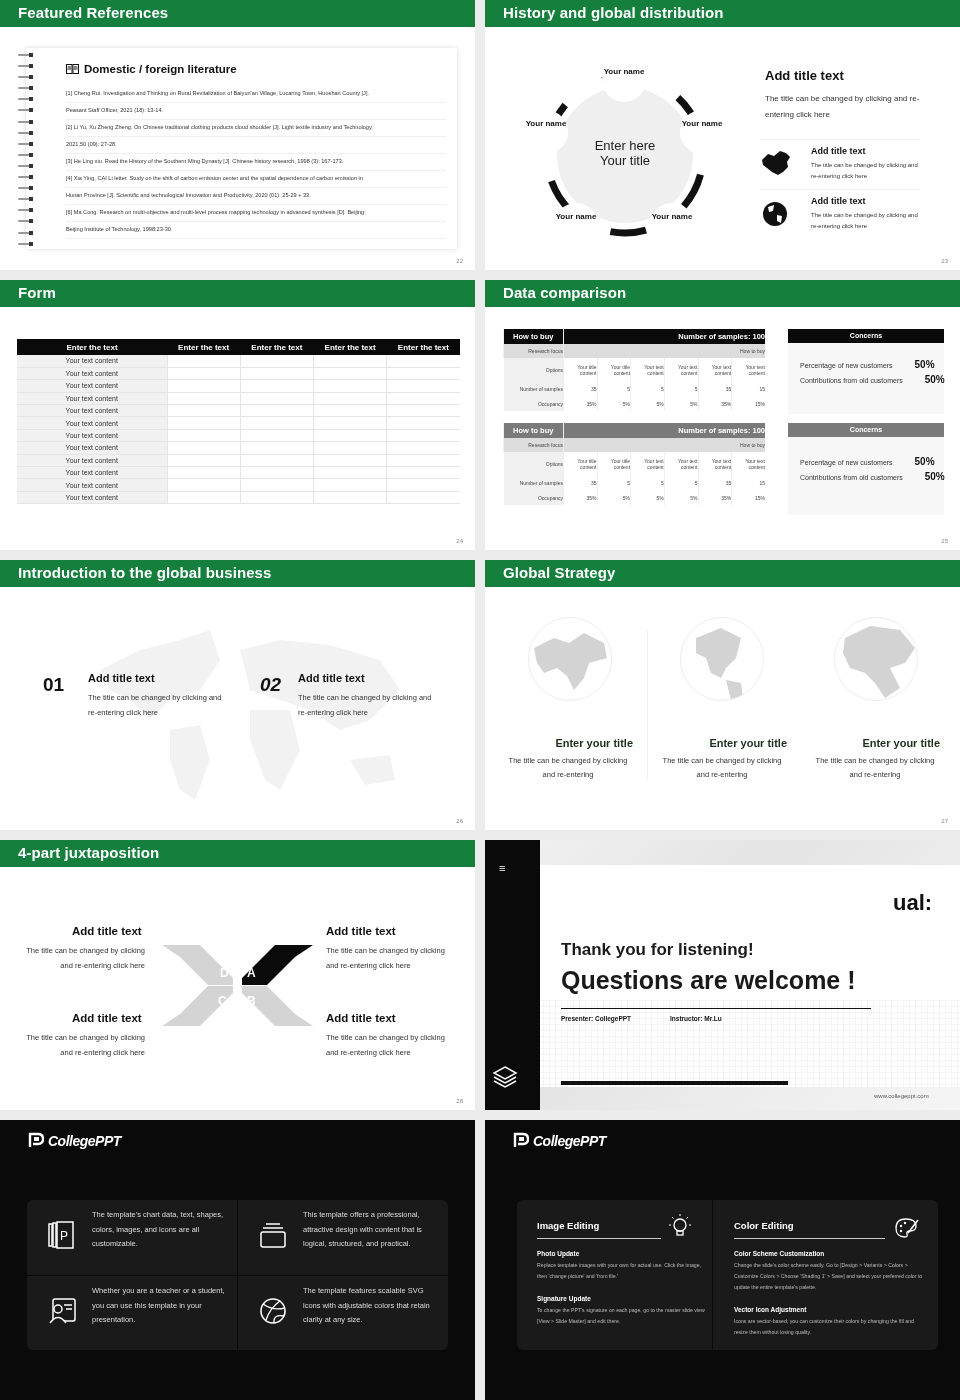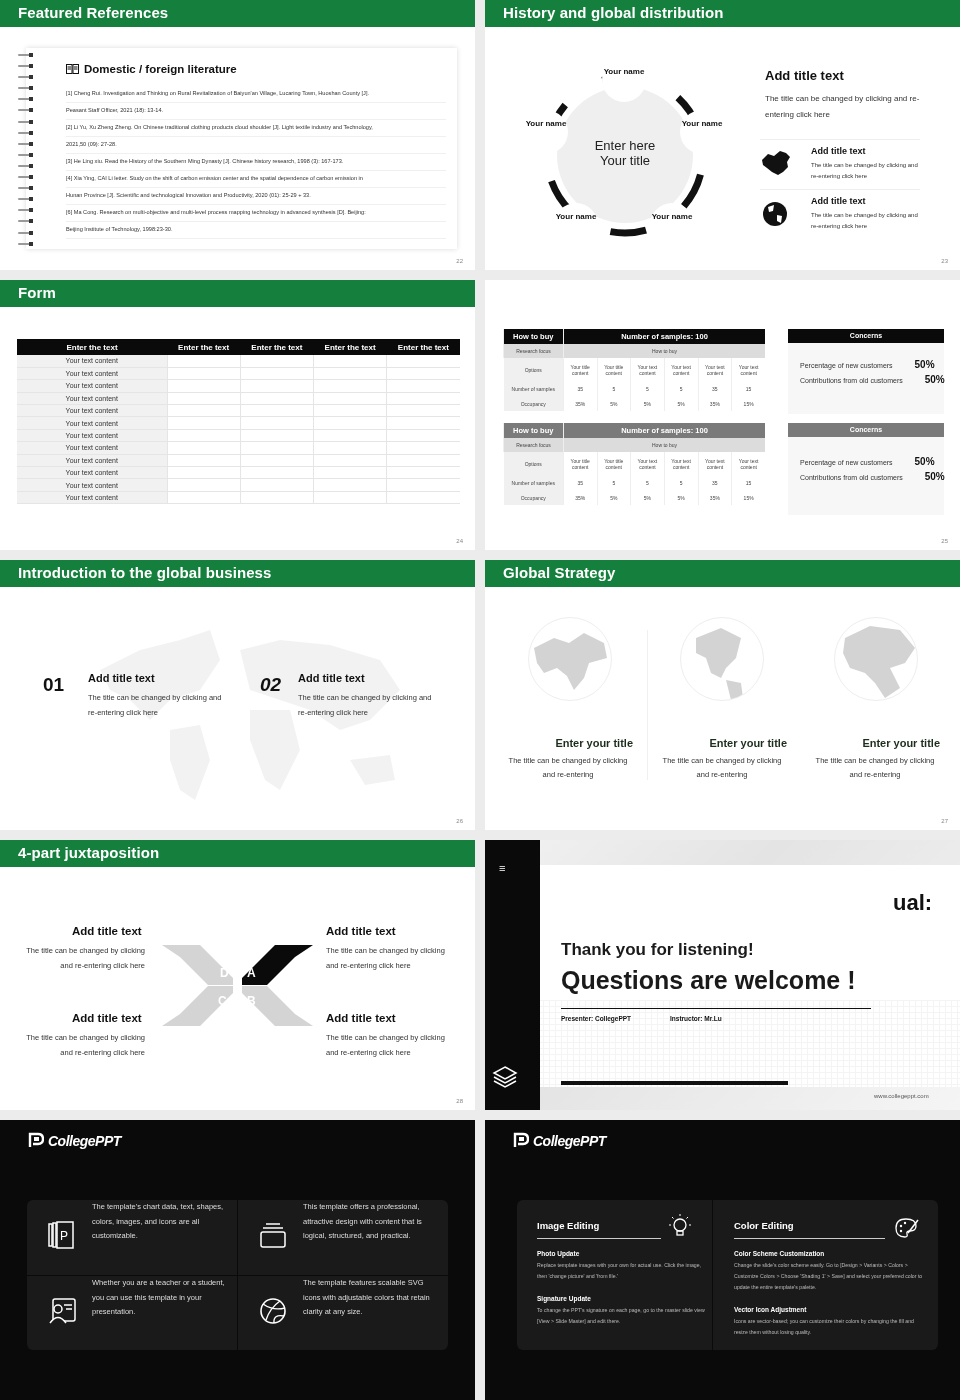--- a/index.html
+++ b/index.html
@@ -40,21 +40,21 @@
   .form-tbl { position: absolute; left: 17px; top: 339px; width: 443px; border-collapse: collapse; font-size: 7px; }
   .form-tbl th { background: #0a0a0a; color: #fff; font-weight: bold; height: 16px; font-size: 8px; text-align: center; }
   .form-tbl td { height: 12.4px; border-bottom: 1px solid #e5e5e5; border-left: 1px solid #e5e5e5; text-align: center; color: #333; }
   .form-tbl td:first-child { background: #f1f1f1; border-left: none; }
 
   
   .dc-tbl { position: absolute; left: 503px; width: 262px; border-collapse: collapse; font-size: 5px; color: #444; }
   .dc-tbl .h td { background: #0a0a0a; color: #fff; font-size: 7.5px; font-weight: bold; height: 15px; }
   .dc-tbl.gray .h td { background: #7a7a7a; }
   .dc-tbl .rf td { background: #dcdcdc; height: 14px; }
-  .dc-tbl td { text-align: center; border-left: 1px solid #eee; height: 15px; }
+  .dc-tbl td { text-align: right; border-left: 1px solid #eee; height: 15px; }
   .dc-tbl .op td { height 23px; }
   .dc-tbl td.lab { background: #f0f0f0; width: 60px; border-left: none; }
   .concern { position: absolute; left: 788px; width: 156px; height: 85px; background: #f7f7f7; }
   .concern .ch { position: absolute; left: 0; top: 0; width: 100%; height: 14px; background: #0a0a0a; color: #fff; font-size: 7px; font-weight: bold; text-align: center; line-height: 14px; }
   .concern.gray .ch { background: #7a7a7a; }
   .concern .ln { position: absolute; left: 12px; font-size: 7px; color: #333; white-space: nowrap; }
   .concern .ln b { font-size: 10px; color: #111; margin-left: 20px; }
 
   
   .world { position: absolute; left: 70px; top: 610px; width: 350px; height: 200px; opacity: 0.55; }
@@ -80,21 +80,21 @@
     background-image: linear-gradient(#eee 1px, transparent 1px), linear-gradient(90deg, #eee 1px, transparent 1px);
     background-size: 6px 6px; opacity: 0.6; }
 
   
   .dark { background: #0a0a0a; }
   .logo { position: absolute; left: 28px; top: 12px; display: flex; align-items: center; gap: 4px; color: #fff; font-size: 14px; font-style: italic; font-weight: bold; letter-spacing: -0.5px; }
   .dk-title { position: absolute; width: 100%; top: 40px; text-align: center; color: #fff; font-size: 17px; font-weight: bold; margin-top: 41px; }
   .dk-panel { position: absolute; left: 27px; top: 80px; width: 421px; height: 150px; background: #1a1a1a; border-radius: 6px; }
   .dk-cell { position: absolute; width: 210px; height: 74px; }
   .dk-cell .ic { position: absolute; left: 20px; top: 20px; width: 30px; height: 30px; }
-  .dk-cell .tx { position: absolute; left: 65px; top: 0; width: 135px; color: #ddd; font-size: 7.5px; line-height: 14.5px; }
+  .dk-cell .tx { position: absolute; left: 65px; top: 8px; width: 135px; color: #ddd; font-size: 7.5px; line-height: 14.5px; }
   .tut-panel { position: absolute; left: 32px; top: 80px; width: 421px; height: 150px; background: #1a1a1a; border-radius: 6px; }
   .tut-col { position: absolute; top: 0; height: 150px; }
   .tut-h { position: absolute; color: #fff; font-size: 9.5px; font-weight: bold; top: 20px; }
   .tut-line { position: absolute; top: 38px; height: 1px; background: #ccc; }
   .tut-sh { position: absolute; color: #fff; font-size: 6.5px; font-weight: bold; }
   .tut-p { position: absolute; color: #bbb; font-size: 5.2px; line-height: 10.8px; }
 </style>
 </head>
 <body>
 
@@ -283,20 +283,23 @@
         <td>Your text content</td>
         <td></td>
         <td></td>
         <td></td>
         <td></td>
       </tr>
 </tbody>
   </table>
 
 <div class="slide s-r r2">
+  <div class="hdr">
+      <span class="t">Data comparison</span>
+    </div>
   <div class="pg">25</div>
 </div>
 <table class="dc-tbl" style="top:329px;">
   <tbody>
       <tr class="h">
         <td style="text-align:left;padding-left:9px;">How to buy</td>
         <td colspan="6">Number of samples: 100</td>
       </tr>
   <tr class="rf">
         <td style="width:60px;">Research focus</td>

